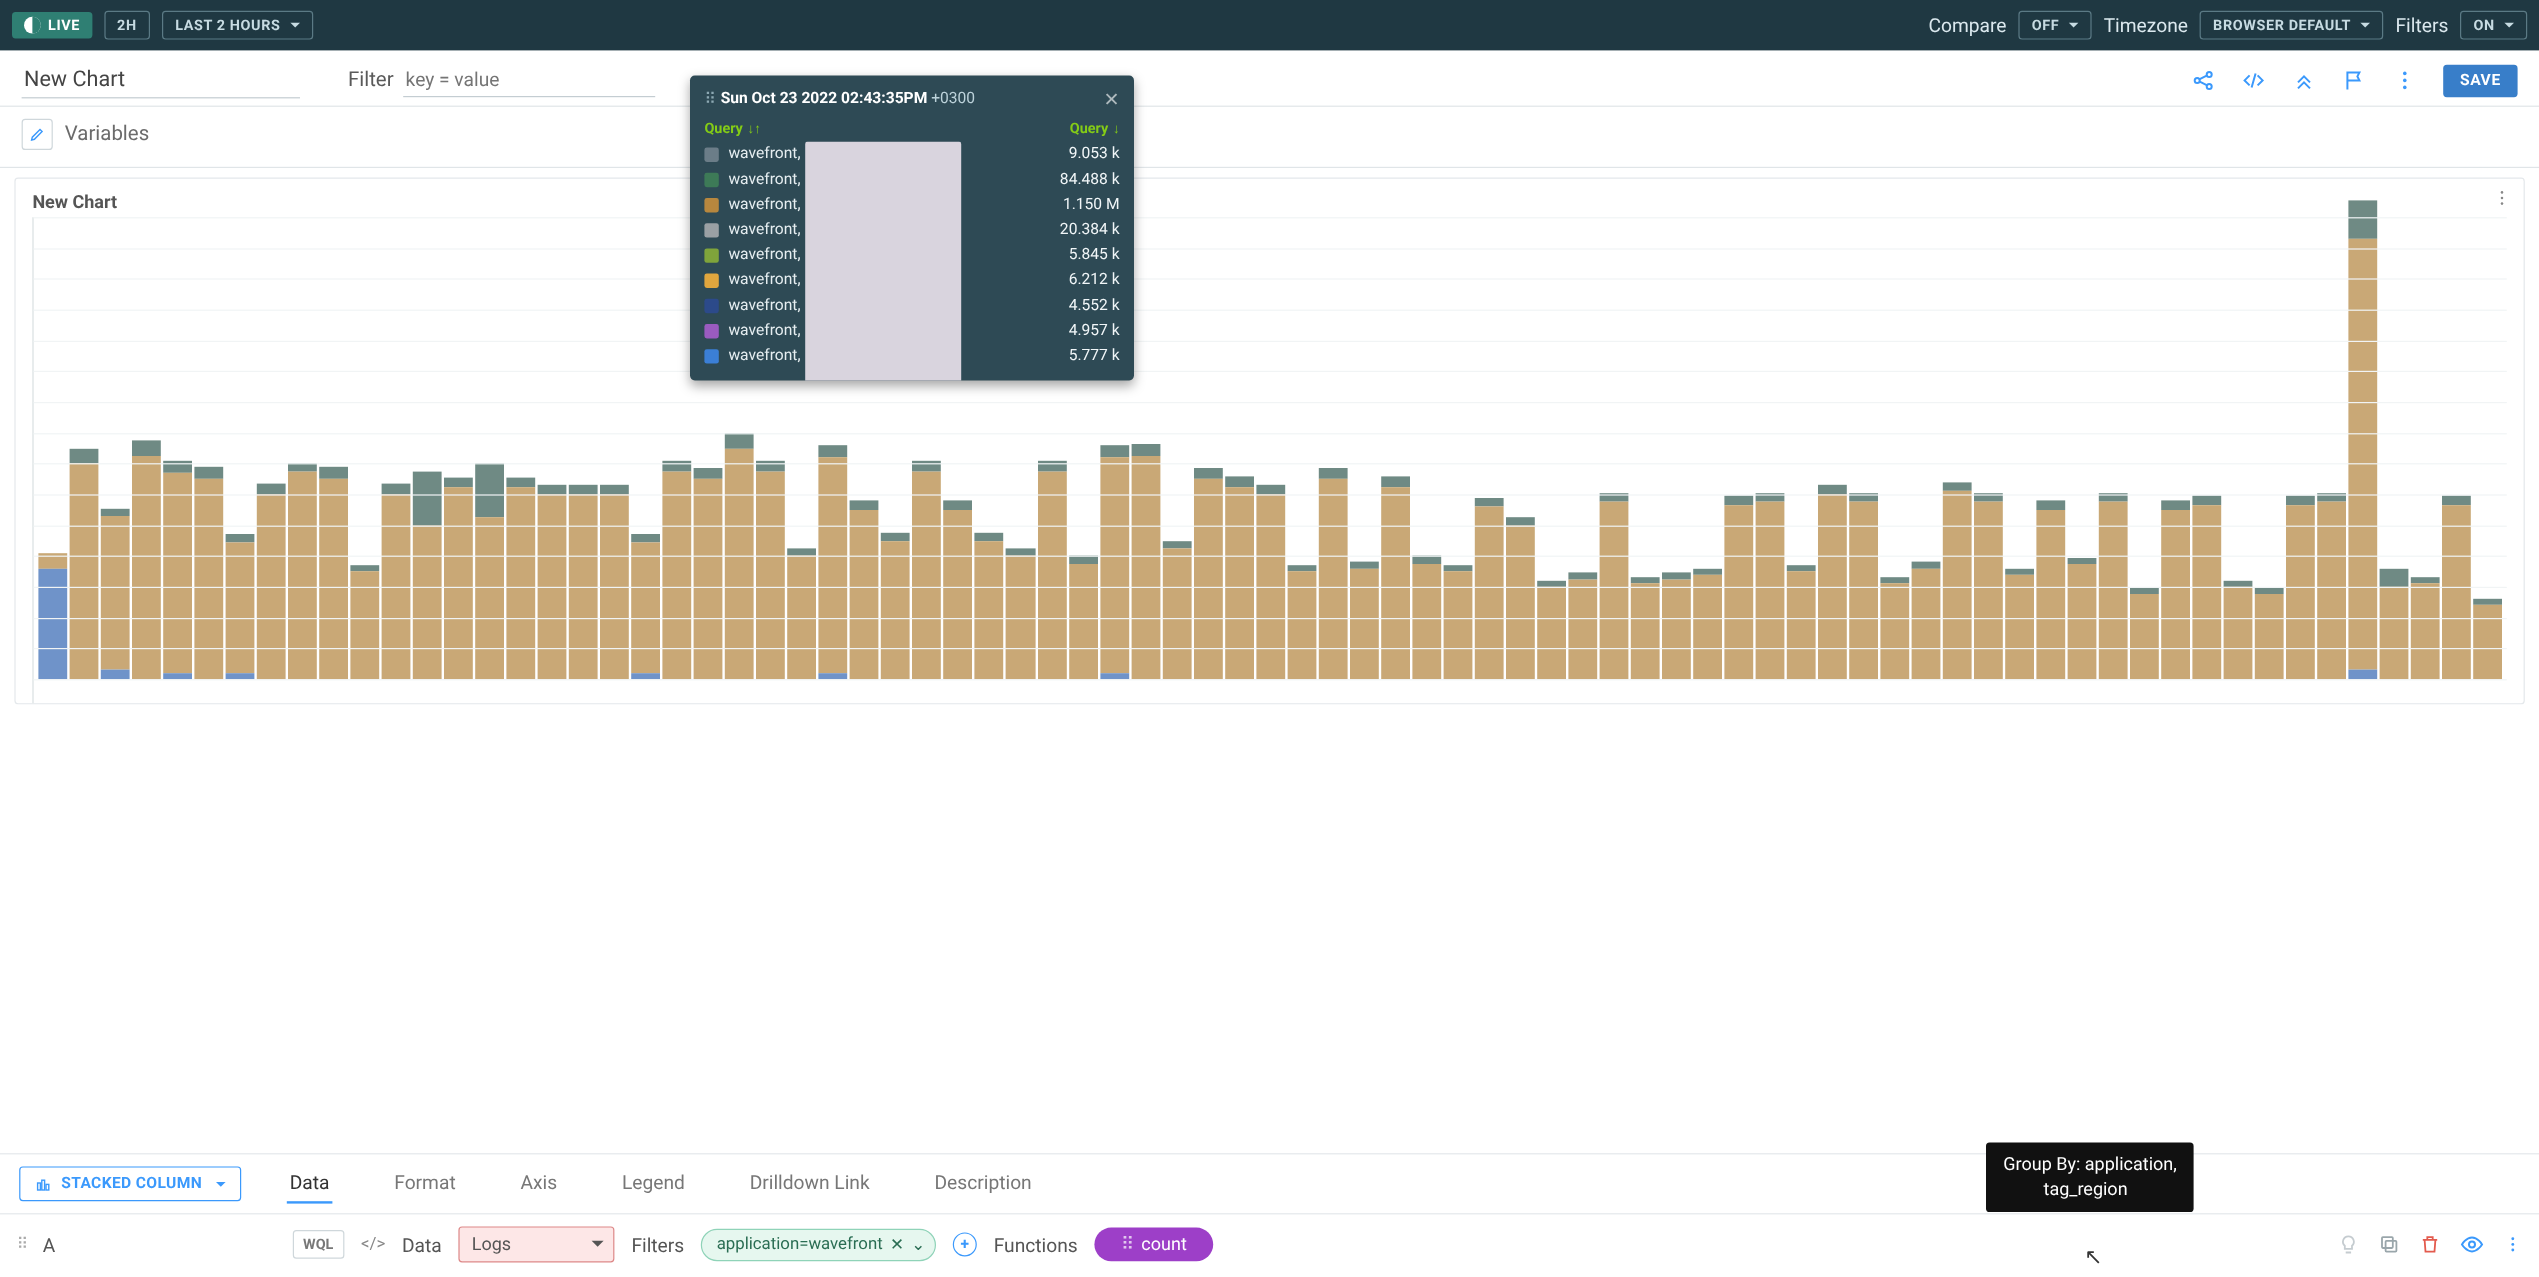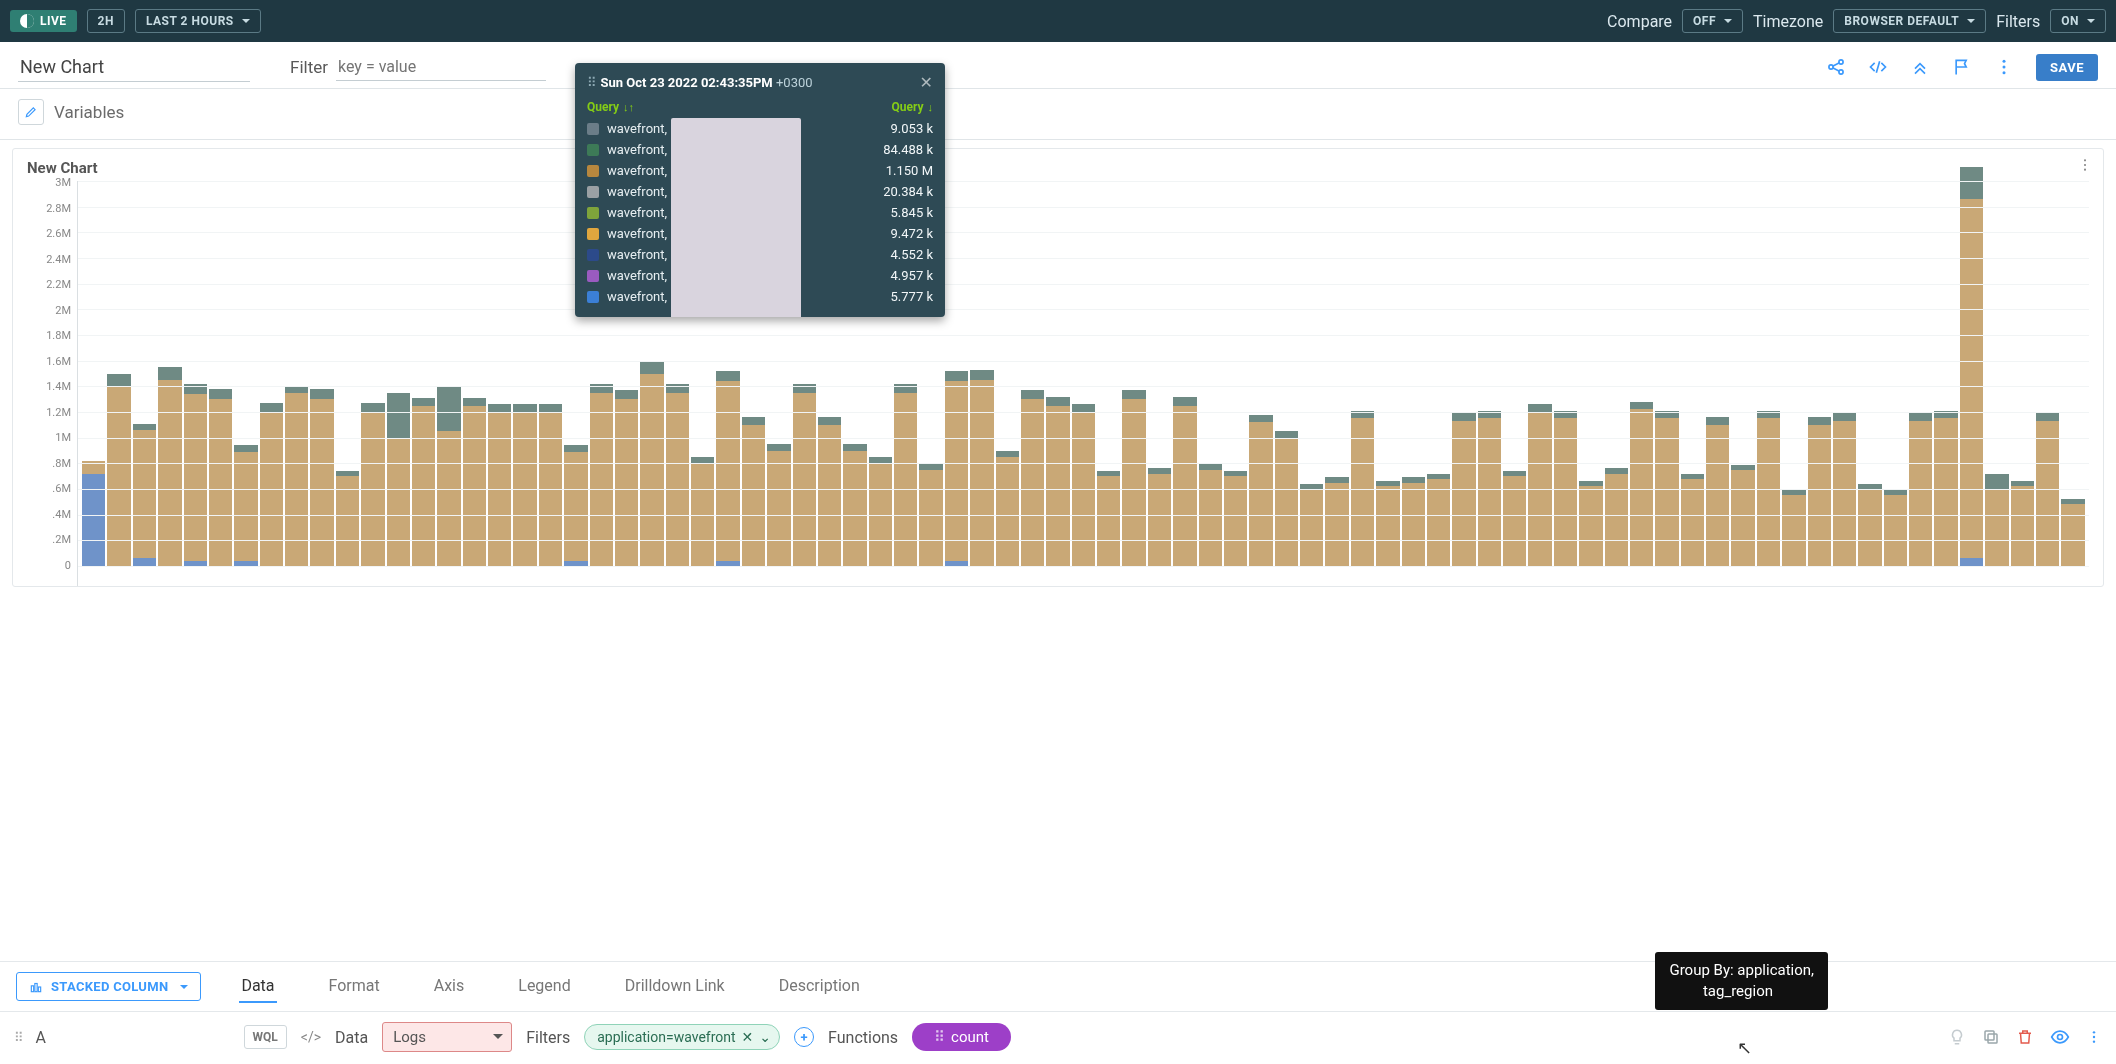--- a/index.html
+++ b/index.html
@@ -150,38 +150,20 @@
 <div class="chart-card">
   <div class="chart-title">New Chart</div>
   <div class="chart-menu">
     <svg width="16" height="16" viewBox="0 0 24 24" fill="#888">
         <circle cx="12" cy="5" r="1.6"></circle>
         <circle cx="12" cy="12" r="1.6"></circle>
         <circle cx="12" cy="19" r="1.6"></circle>
       </svg>
   </div>
   <div class="plot">
-    <div class="yaxis" id="yaxis">
-        <div>3M</div>
-        <div>2.8M</div>
-        <div>2.6M</div>
-        <div>2.4M</div>
-        <div>2.2M</div>
-        <div>2M</div>
-        <div>1.8M</div>
-        <div>1.6M</div>
-        <div>1.4M</div>
-        <div>1.2M</div>
-        <div>1M</div>
-        <div>.8M</div>
-        <div>.6M</div>
-        <div>.4M</div>
-        <div>.2M</div>
-        <div>0</div>
-      </div>
     <div class="plot-inner" id="plotinner">
       <div class="bars" id="bars">
           <div class="barcol">
             <div class="seg" style="height: 12.8333px; background: rgb(201, 168, 118);"></div>
             <div class="seg" style="height: 92.4px; background: rgb(111, 147, 201);"></div>
           </div>
           <div class="barcol">
             <div class="seg" style="height: 12.8333px; background: rgb(111, 138, 132);"></div>
             <div class="seg" style="height: 179.667px; background: rgb(201, 168, 118);"></div>
           </div>
@@ -556,21 +538,21 @@
         <span class="tval">20.384 k</span>
       </div>
       <div class="trow">
         <span class="swatch" style="background:#7fa43b"></span>
         <span class="tlabel">wavefront,</span>
         <span class="tval">5.845 k</span>
       </div>
       <div class="trow">
         <span class="swatch" style="background:#e0a63e"></span>
         <span class="tlabel">wavefront,</span>
-        <span class="tval">9.472 k</span>
+        <span class="tval">6.212 k</span>
       </div>
       <div class="trow">
         <span class="swatch" style="background:#2c4a8a"></span>
         <span class="tlabel">wavefront,</span>
         <span class="tval">4.552 k</span>
       </div>
       <div class="trow">
         <span class="swatch" style="background:#9a5bc0"></span>
         <span class="tlabel">wavefront,</span>
         <span class="tval">4.957 k</span>

